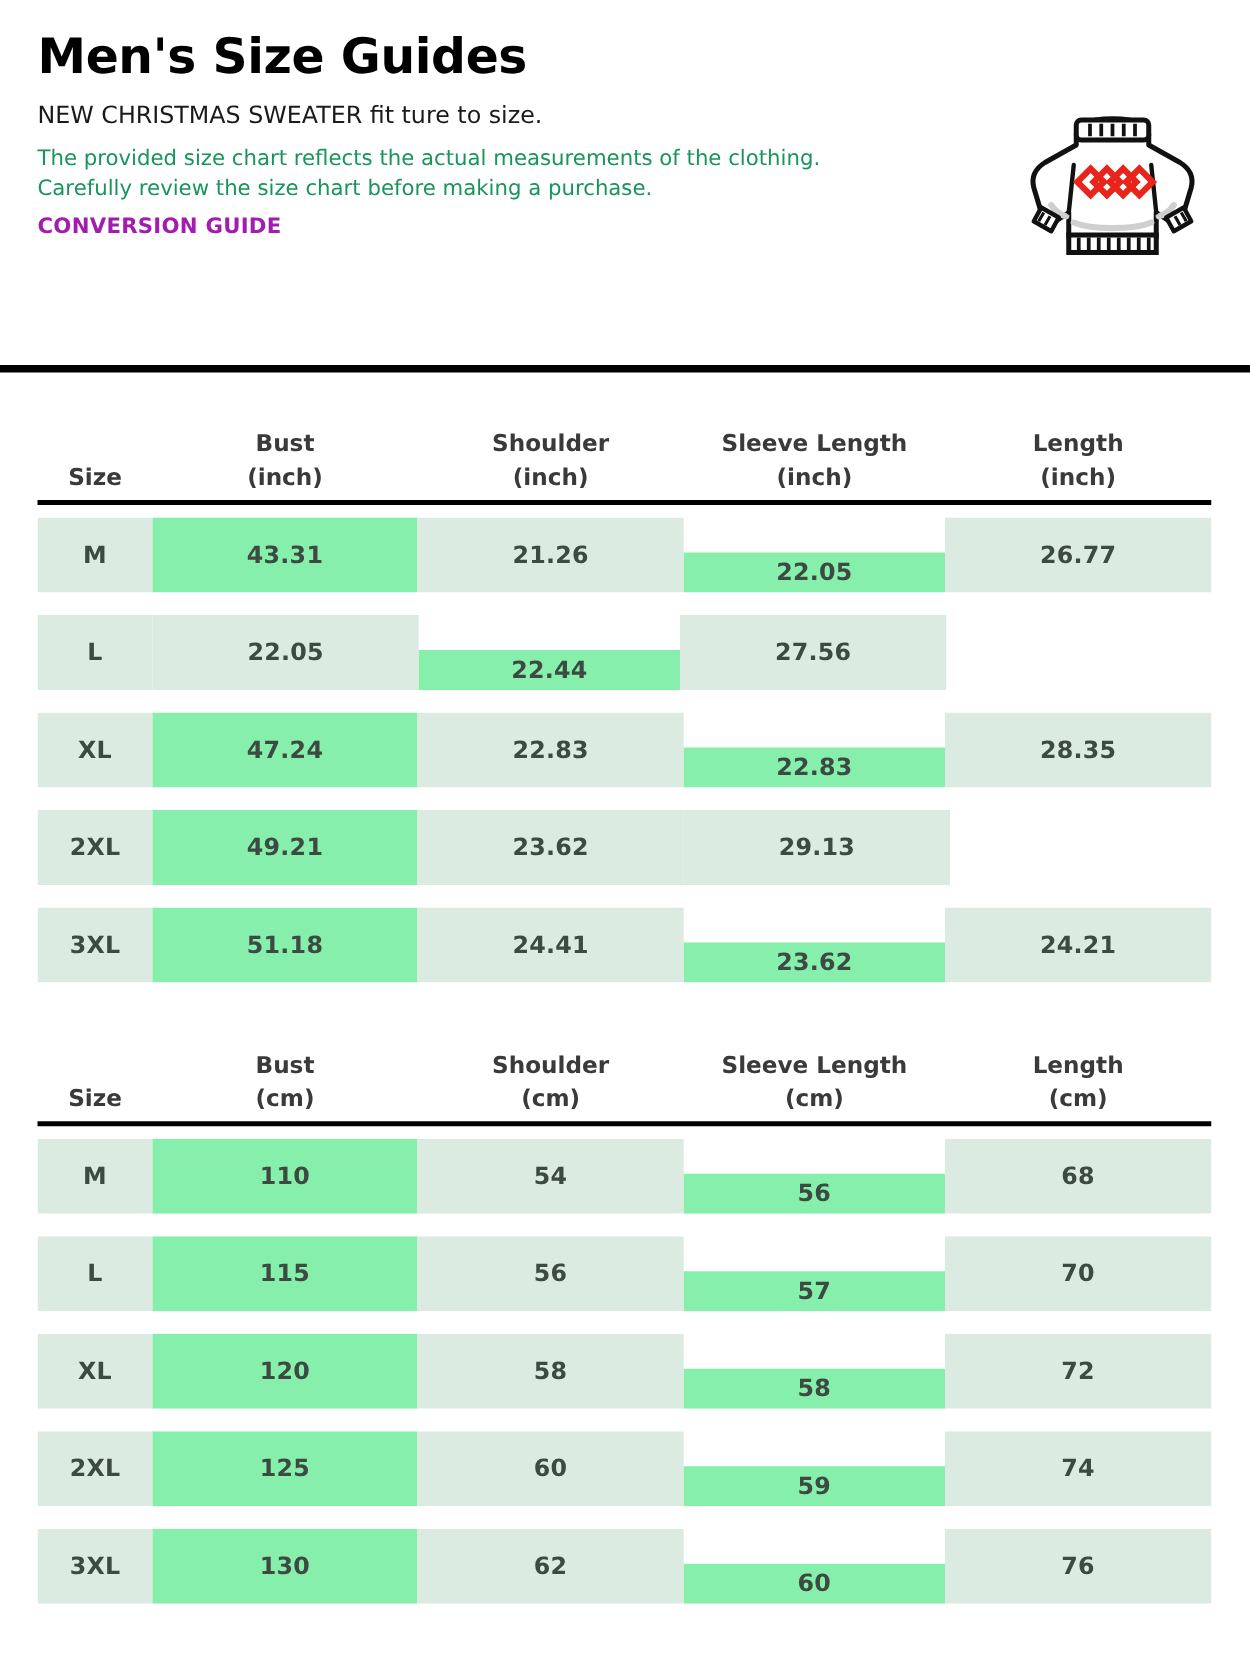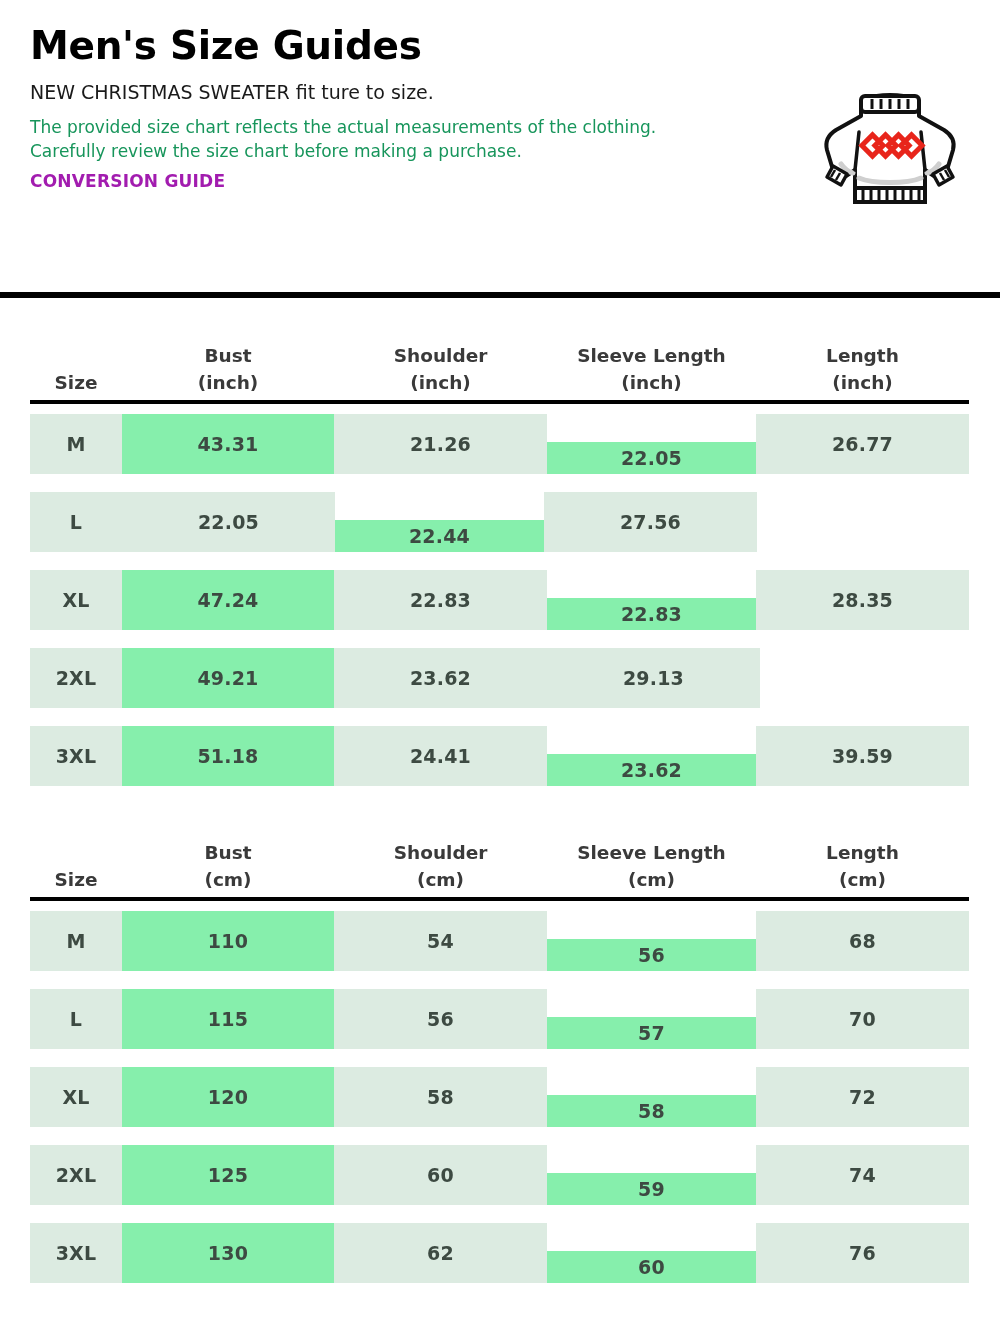--- a/index.html
+++ b/index.html
@@ -259,21 +259,21 @@
           <div class="cell c-size bg-light">2XL</div>
           <div class="cell c-bust bg-dark">49.21</div>
           <div class="cell c-shld bg-light">23.62</div>
           <div class="cell c-len bg-light">29.13</div>
         </div>
         <div class="trow">
           <div class="cell c-size bg-light">3XL</div>
           <div class="cell c-bust bg-dark">51.18</div>
           <div class="cell c-shld bg-light">24.41</div>
           <div class="cell c-slv bg-dark">23.62</div>
-          <div class="cell c-len bg-light">39.59</div>
+          <div class="cell c-len bg-light">24.21</div>
         </div>
       </div>
   </div>
 
   <div class="tbl" style="top:815px;">
 
     <div class="thead">
       <div class="th c-size">
         <span>Size</span>
       </div>

